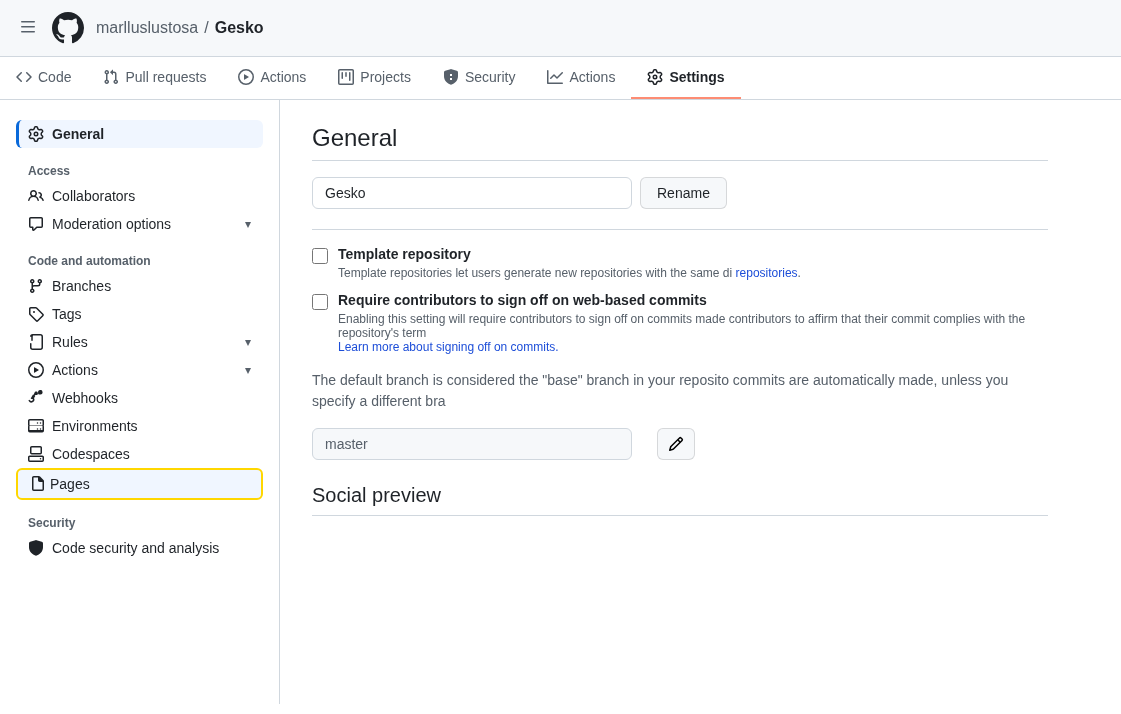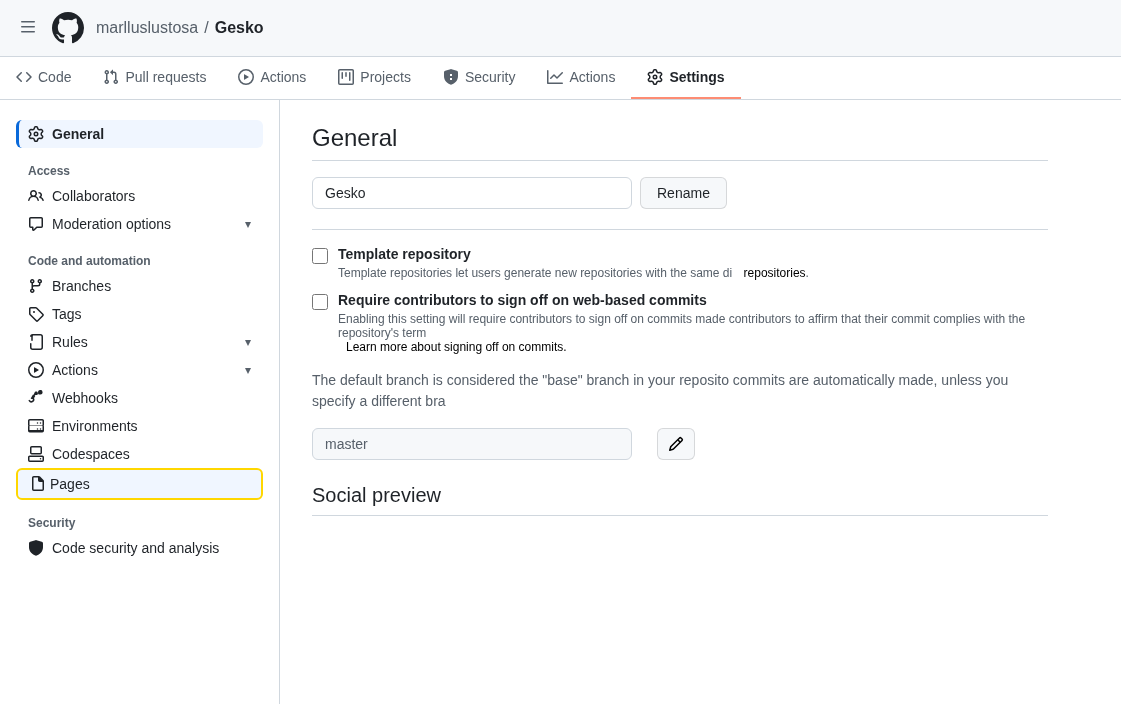--- a/index.html
+++ b/index.html
@@ -44,21 +44,21 @@
     .form-label { font-size: 14px; font-weight: 600; color: #1f2328; margin-bottom: 8px; display: block; }
     .input-row { display: flex; gap: 8px; align-items: center; }
     .text-input { padding: 5px 12px; border: 1px solid #d0d7de; border-radius: 6px; font-size: 14px; color: #1f2328; background: #fff; width: 320px; height: 32px; }
     .btn-default { padding: 5px 16px; background: #f6f8fa; border: 1px solid rgba(31,35,40,0.15); border-radius: 6px; font-size: 14px; cursor: pointer; color: #1f2328; font-weight: 500; height: 32px; }
 
     
     .checkbox-group { margin-bottom: 16px; }
     .checkbox-row { display: flex; align-items: flex-start; gap: 10px; margin-bottom: 12px; }
     .checkbox-input { width: 16px; height: 16px; margin-top: 2px; flex-shrink: 0; cursor: pointer; }
     .checkbox-desc { font-size: 12px; color: #57606a; margin-top: 4px; }
-    .link { color: #000000; text-decoration: none; margin-left: 8px; }
+    .link { color: #1d4ed8; text-decoration: none; }
 
     
     .section-subtitle { font-size: 20px; font-weight: 400; color: #1f2328; margin: 24px 0 8px; padding-bottom: 8px; border-bottom: 1px solid #d0d7de; }
     .section-desc { font-size: 14px; color: #57606a; margin-bottom: 16px; line-height: 1.5; }
     .branch-input-row { display: flex; gap: 25px; align-items: center; }
     .branch-input { padding: 5px 12px; border: 1px solid #d0d7de; border-radius: 6px; font-size: 14px; color: #57606a; background: #f6f8fa; width: 320px; height: 32px; }
     .btn-icon { padding: 5px 10px; background: #f6f8fa; border: 1px solid rgba(31,35,40,0.15); border-radius: 6px; cursor: pointer; font-size: 14px; height: 32px; display: flex; align-items: center; justify-content: center; }
 
     
     .divider { border: none; border-top: 1px solid #d0d7de; margin: 16px 0; }

